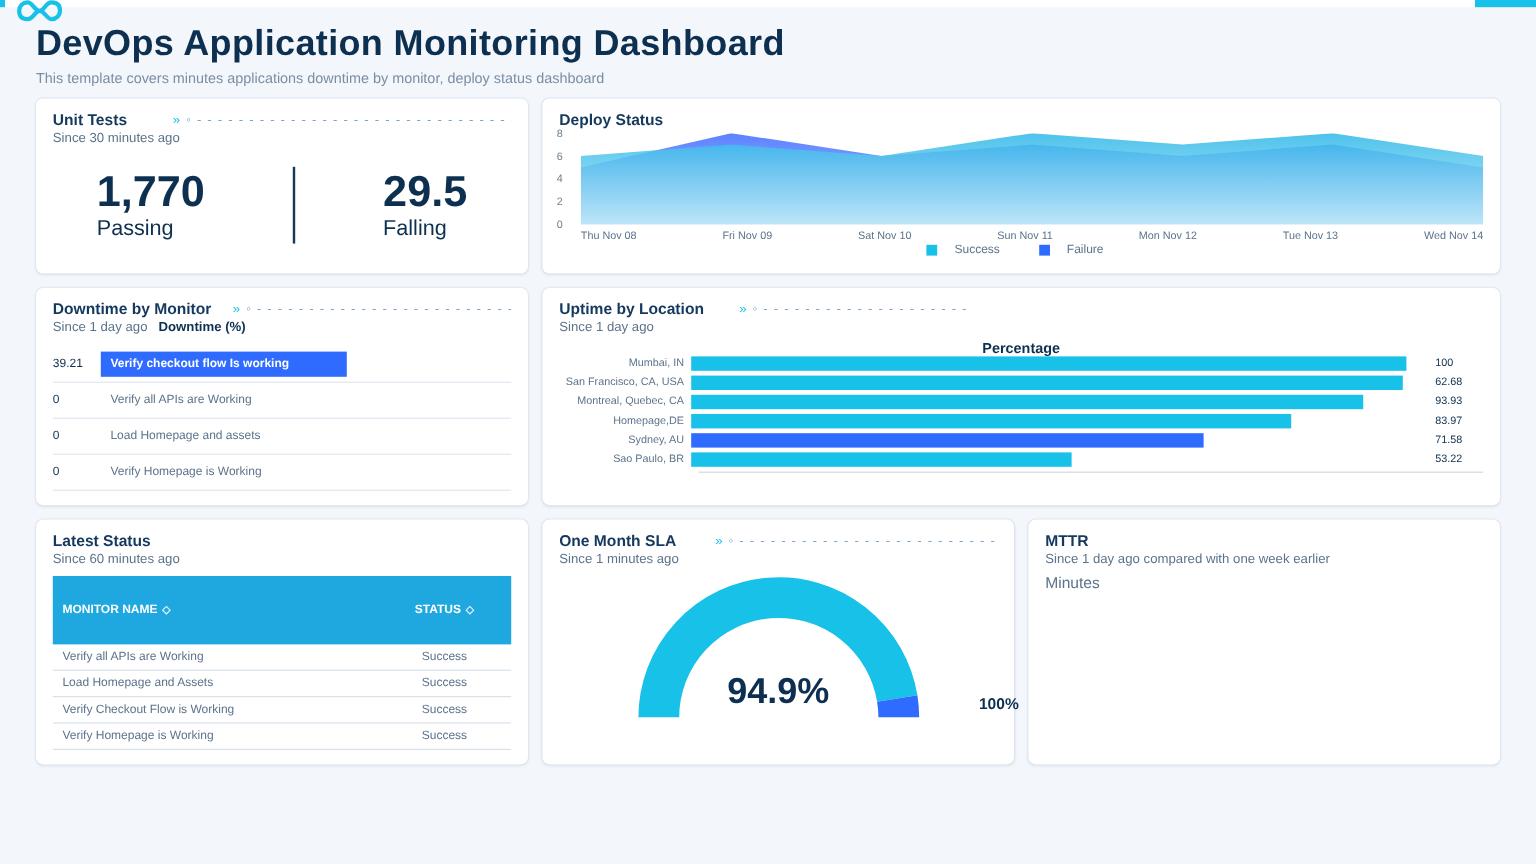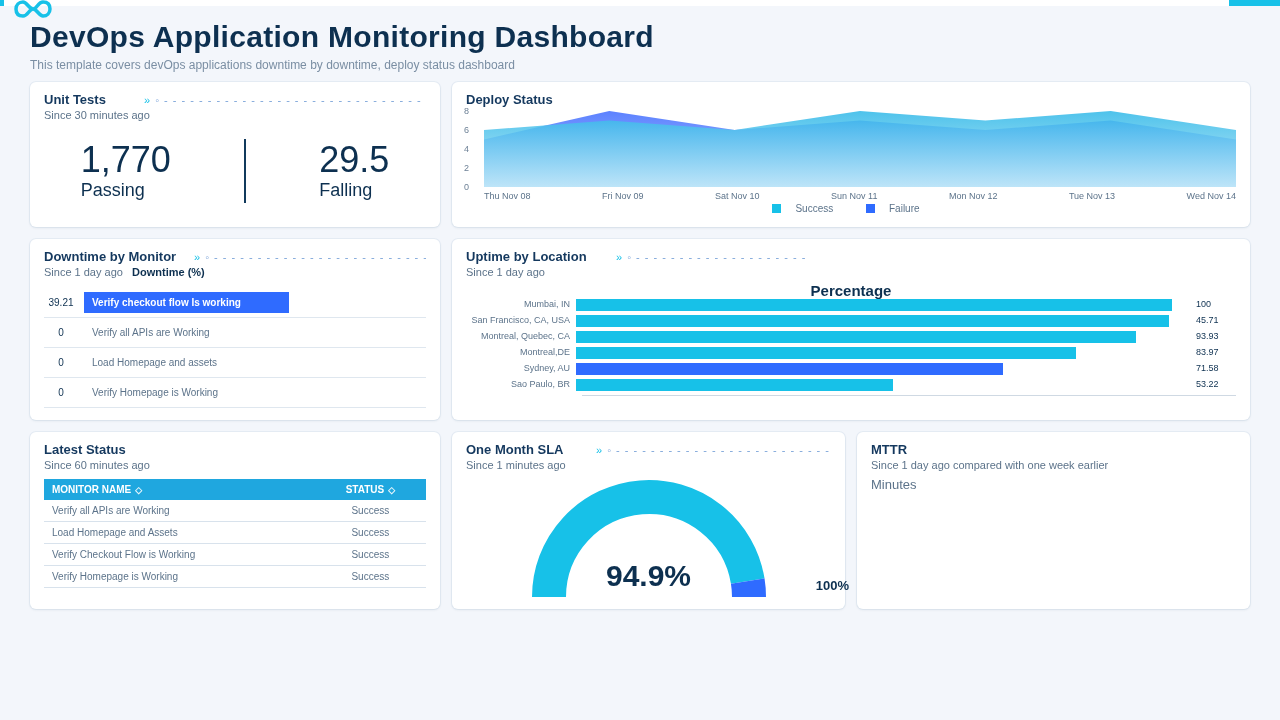--- a/index.html
+++ b/index.html
@@ -22,53 +22,53 @@
   .grid{display:grid;grid-template-columns:410px 1fr;gap:12px}
   .card{background:#fff;border-radius:6px;box-shadow:0 1px 3px rgba(14,46,80,.08),0 0 0 1px #e6edf5;padding:10px 14px 12px;position:relative}
   .card-title{font-weight:700;color:var(--navy2);font-size:13px}
   .since{font-size:11px;color:#5c738a;margin-top:2px}
   .dots{position:absolute;top:12px;color:var(--dash);font-size:11px;letter-spacing:1px;white-space:nowrap;overflow:hidden}
   .dots .chev{color:var(--cyan);font-size:11px;margin:0 4px}
 
   
   .ut-body{display:flex;align-items:center;justify-content:space-around;margin-top:18px}
   .ut-sep{width:2px;height:64px;background:#113a5c}
-  .ut-val{font-size:36px;font-weight:400;color:var(--navy);line-height:1}
+  .ut-val{font-size:36px;font-weight:700;color:var(--navy);line-height:1}
   .ut-lbl{font-size:18px;color:var(--navy);margin-top:2px}
 
   
   .ds-chart{position:relative;height:90px;margin-top:4px}
   .ds-y{position:absolute;left:-2px;font-size:9px;color:#6d8196}
   .ds-svg{position:absolute;left:18px;right:0;top:0;bottom:14px}
   .ds-x{position:absolute;bottom:0;left:18px;right:0;display:flex;justify-content:space-between;font-size:9px;color:#5c738a}
   .ds-leg{text-align:center;font-size:10px;color:#5c738a;margin-top:2px}
   .ds-leg span{display:inline-flex;align-items:center;margin:0 10px}
   .ds-leg i{width:9px;height:9px;margin-right:4px;display:inline-block}
 
   
   .dt-list{margin-top:10px}
   .dt-row{display:flex;align-items:center;border-bottom:1px solid #dfe7ef;font-size:10px}
-  .dt-v{width:40px;text-align:center;padding:6px 6px 6px 0;color:var(--navy)}
+  .dt-v{width:40px;text-align:left;padding:6px 6px 6px 0;color:var(--navy)}
   .dt-bar{flex:1;padding:4px 0}
   .dt-bar-in{background:var(--blue);color:#fff;font-weight:600;font-size:10px;padding:5px 8px}
   .dt-plain{color:#5c738a;padding:5px 8px}
 
   
   .ub-wrap{margin-top:4px}
-  .ub-title{text-align:center;font-size:15px;font-weight:700;color:var(--navy)}
+  .ub-title{text-align:center;font-size:12px;font-weight:700;color:var(--navy)}
   .ub-row{display:flex;align-items:flex-start;font-size:9px;color:#5c738a;height:16px}
   .ub-lbl{width:110px;text-align:right;padding-right:6px}
   .ub-track{flex:1;height:12px;position:relative}
   .ub-bar{height:100%}
   .ub-val{margin-left:24px;width:40px;color:var(--navy)}
   .ub-axis{border-top:1px solid #cfd9e3;height:1px;margin-left:116px}
 
   
   .ls-tbl{width:100%;border-collapse:collapse;margin-top:8px;font-size:10px}
-  .ls-tbl th{background:#1fa7df;color:#fff;font-weight:700;padding:5px 8px;text-align:left}
+  .ls-tbl th{background:#1fa7df;color:#fff;font-weight:700;padding:23px 8px;text-align:left}
   .ls-tbl th .sort{opacity:.9;font-size:9px;margin-left:4px}
   .ls-tbl td{border-bottom:1px solid #d8e2ec;padding:5px 8px;color:#5c738a}
   .ls-tbl td.st{text-align:center}
 
   .row3{display:grid;grid-template-columns:410px 1fr 1fr;gap:12px}
 
   
   .sla-wrap{position:relative;height:120px;margin-top:6px;text-align:center}
   .sla-gauge{position:relative;width:260px;height:120px;margin:0 auto}
   .sla-val{position:absolute;left:0;right:0;bottom:4px;font-size:30px;font-weight:800;color:var(--navy)}
@@ -86,21 +86,21 @@
 <div class="topbar">
   <span class="logo">
     <svg viewBox="0 0 42 22">
         <path d="M6 11c0-4 3-7 7-7s6 7 10 7 5-7 10-7 7 3 7 7-3 7-7 7-6-7-10-7-5 7-10 7-7-3-7-7z" fill="none" stroke="#17c1e8" stroke-width="3.5" stroke-linecap="round"></path>
       </svg>
   </span>
 </div>
 
 <div class="page">
   <h1>DevOps Application Monitoring Dashboard</h1>
-  <div class="sub">This template covers devOps applications downtime by downtime, deploy status dashboard</div>
+  <div class="sub">This template covers minutes applications downtime by monitor, deploy status dashboard</div>
 
   <div class="grid">
 
     <div class="card">
       <div class="dots" style="left:110px;right:14px"><span class="chev">»</span>◦ - - - - - - - - - - - - - - - - - - - - - - - - - - - - - - - - - </div>
       <div class="card-title">Unit Tests</div>
       <div class="since">Since 30 minutes ago</div>
       <div class="ut-body">
         <div>
           <div class="ut-val">1,770</div>
@@ -202,31 +202,31 @@
               <div class="ub-track">
                 <div class="ub-bar" style="width:100%;background:#17c1e8"></div>
               </div>
               <div class="ub-val">100</div>
             </div>
             <div class="ub-row">
               <div class="ub-lbl">San Francisco, CA, USA</div>
               <div class="ub-track">
                 <div class="ub-bar" style="width:99.47%;background:#17c1e8"></div>
               </div>
-              <div class="ub-val">45.71</div>
+              <div class="ub-val">62.68</div>
             </div>
             <div class="ub-row">
               <div class="ub-lbl">Montreal, Quebec, CA</div>
               <div class="ub-track">
                 <div class="ub-bar" style="width:93.93%;background:#17c1e8"></div>
               </div>
               <div class="ub-val">93.93</div>
             </div>
             <div class="ub-row">
-              <div class="ub-lbl">Montreal,DE</div>
+              <div class="ub-lbl">Homepage,DE</div>
               <div class="ub-track">
                 <div class="ub-bar" style="width:83.97%;background:#17c1e8"></div>
               </div>
               <div class="ub-val">83.97</div>
             </div>
             <div class="ub-row">
               <div class="ub-lbl">Sydney, AU</div>
               <div class="ub-track">
                 <div class="ub-bar" style="width:71.58%;background:#2f6bff"></div>
               </div>

